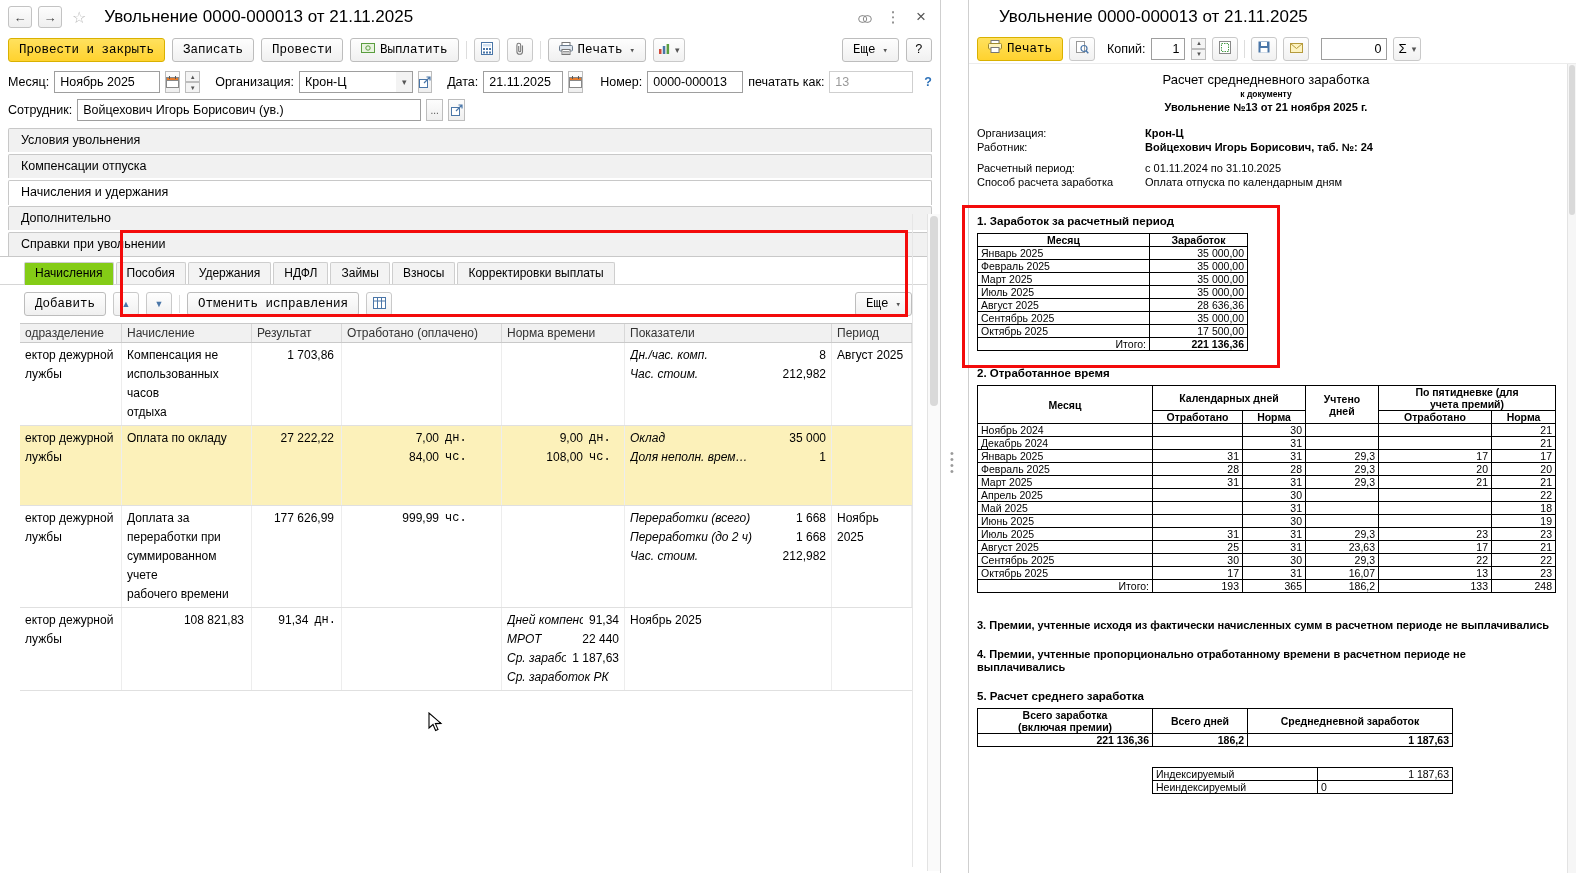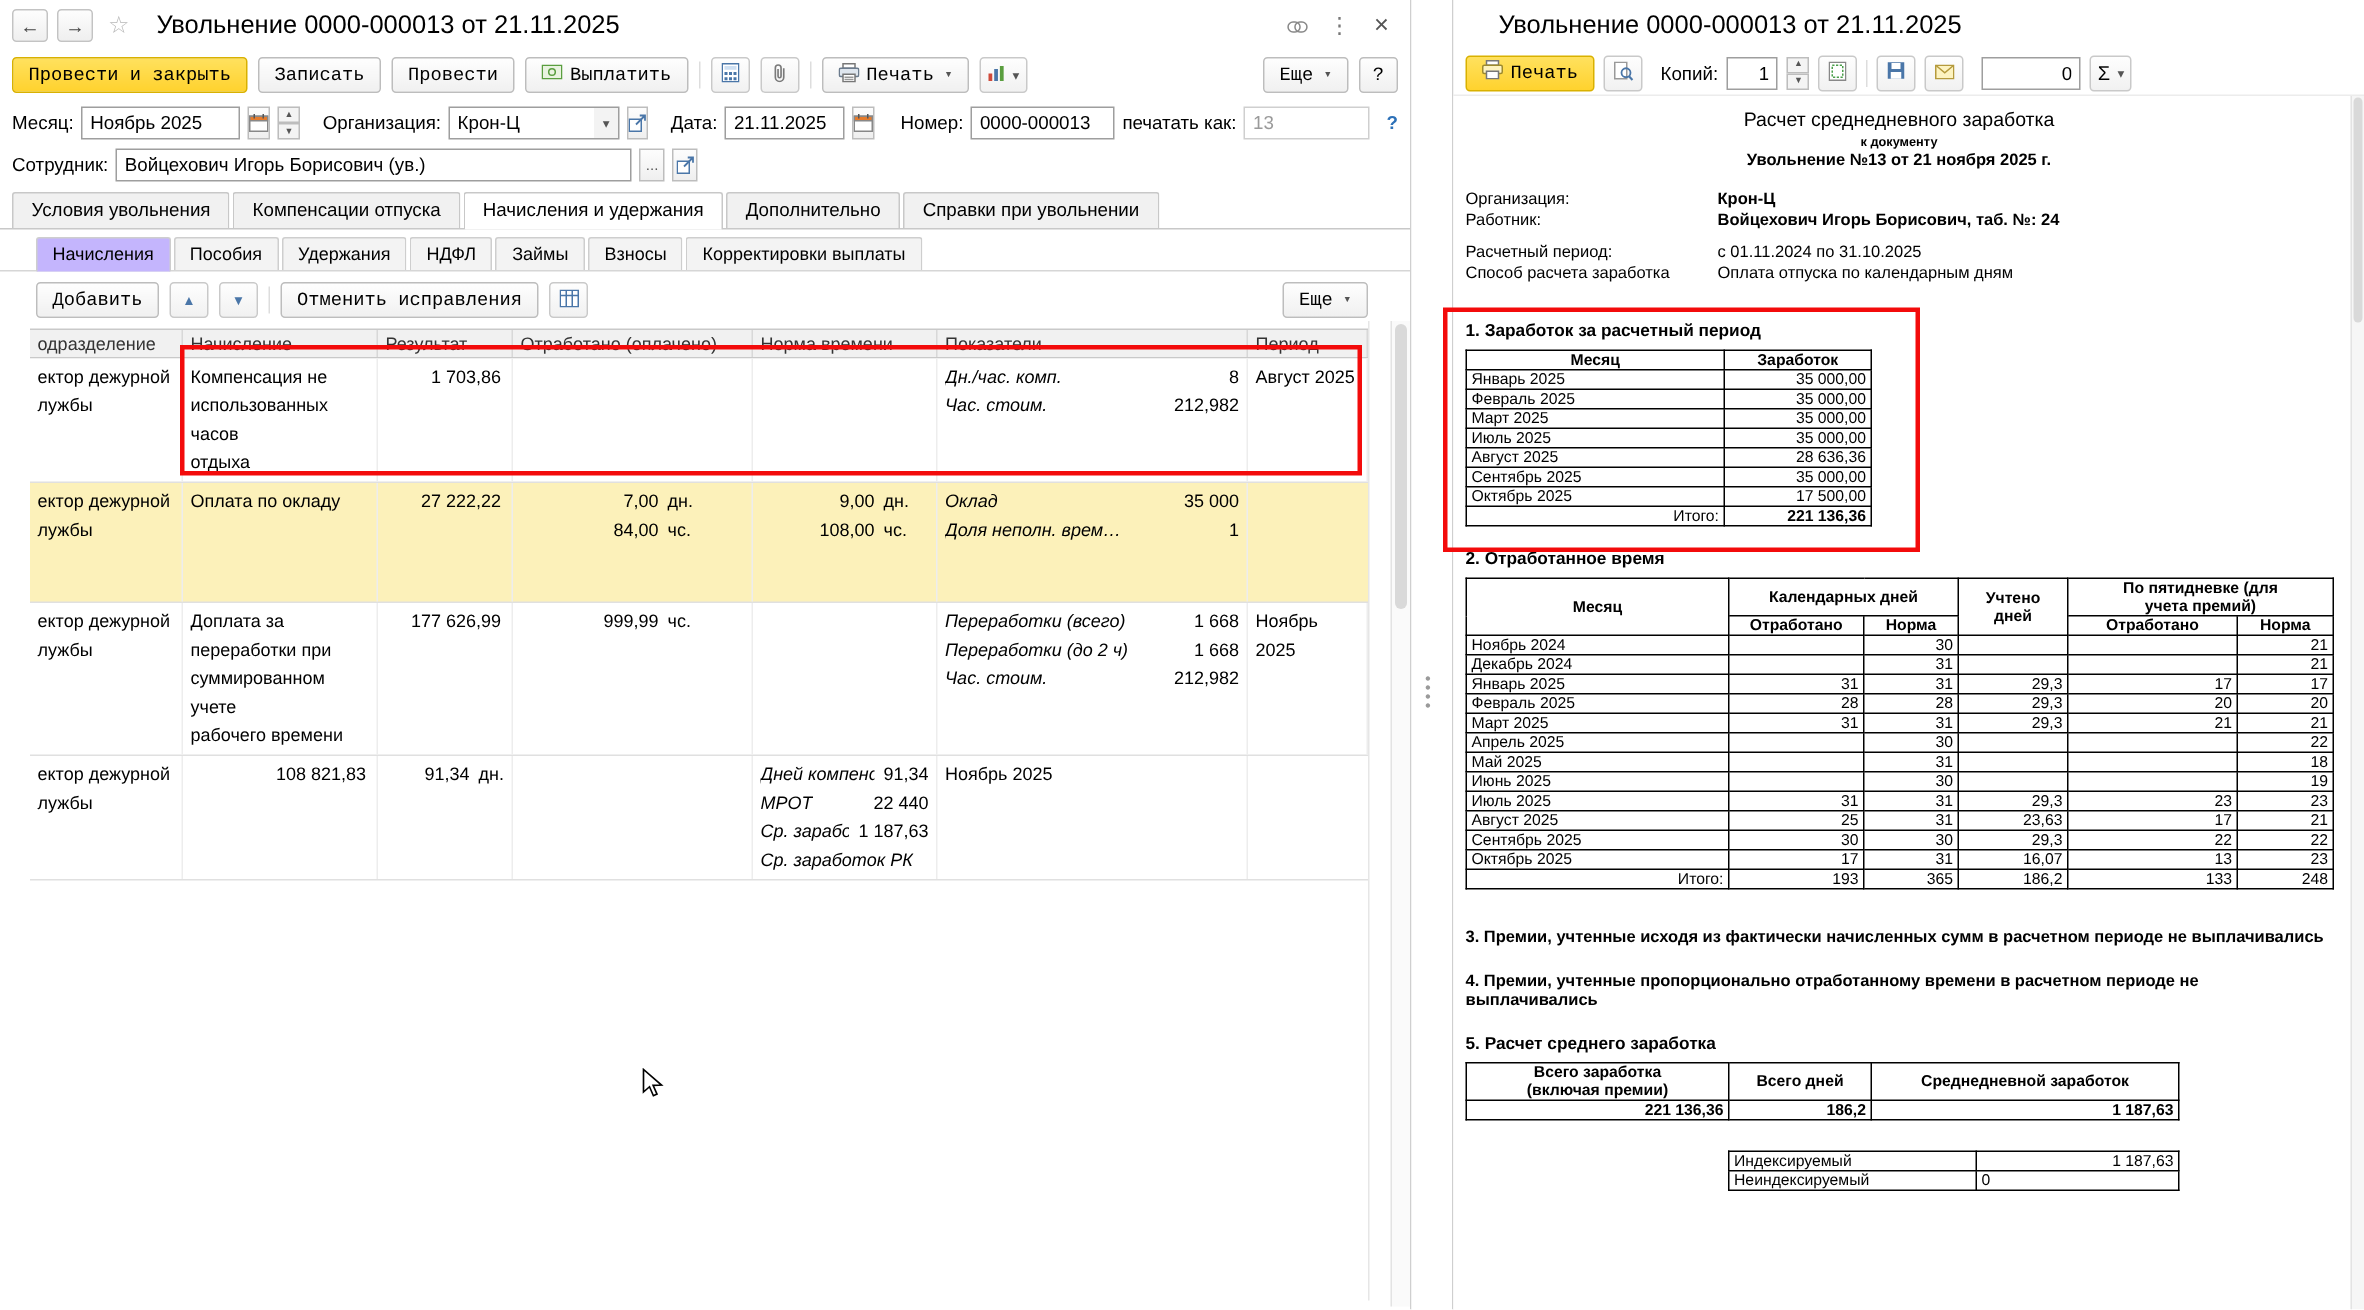--- a/index.html
+++ b/index.html
@@ -38,46 +38,46 @@
   .input.disabled { color:#9a9a9a; border-color:#cfcfcf; }
   .combo { position:relative; display:inline-flex; align-items:center; }
   .combo .input { padding-right:18px; width:100%; }
   .combo .cbtn { position:absolute; right:1px; top:1px; bottom:1px; width:16px; border:none; background:#f3f3f3; color:#555; font-size:9px; cursor:pointer; }
   .minibtn { width:17px; height:22px; border:1px solid #bdbdbd; background:linear-gradient(#fdfdfd,#efefef); display:inline-flex; align-items:center; justify-content:center; cursor:pointer; }
   .spin { display:inline-flex; flex-direction:column; }
   .spin button { width:15px; height:11px; font-size:6px; line-height:6px; border:1px solid #bdbdbd; background:#f4f4f4; color:#555; cursor:pointer; }
   .qmark { color:#2d71b8; font-weight:bold; margin-left:6px; cursor:pointer; }
 
   
-  .tabs { display:flex; gap:2px; padding:4px 8px 0 8px; border-bottom:1px solid #c8c8c8; }
+  .tabs { display:flex; gap:2px; padding:4px 8px 0 8px; border-bottom:1px solid #c8c8c8;flex-direction:column; }
   .tab { padding:4px 12px 5px; border:1px solid #c8c8c8; border-bottom:none; border-radius:2px 2px 0 0; background:#f1f1f1; cursor:pointer; white-space:nowrap; }
   .tab.active { background:#fff; margin-bottom:-1px; padding-bottom:6px; }
   .subtabs { display:flex; gap:2px; padding:5px 8px 0 24px; border-bottom:1px solid #d6d6d6; }
   .stab { padding:3px 10px 4px; border:1px solid #cecece; border-bottom:none; border-radius:2px 2px 0 0; background:#f3f3f3; cursor:pointer; font-size:12px; white-space:nowrap; }
-  .stab.active { background:#c4b5fd; margin-bottom:-1px; padding-bottom:5px;text-align:right; }
+  .stab.active { background:#84cc16; margin-bottom:-1px; padding-bottom:5px;text-align:right; }
 
   
   .grid-toolbar { display:flex; align-items:center; gap:7px; padding:7px 28px 7px 24px; }
   .arrbtn { color:#4a76a8; font-size:9px; }
   .gt-spacer { flex:1; }
 
   
   .grid { margin-left:20px; width:892px; border-top:1px solid #c9c9c9; }
   .ghead, .grow { display:grid; grid-template-columns:102px 130px 90px 160px 123px 207px 80px; }
   .ghead { background:#f1f1f1; border-bottom:1px solid #c9c9c9; }
   .ghead .hc { font-size:12px; color:#333; padding:2px 5px; border-right:1px solid #d8d8d8; white-space:nowrap; overflow:hidden; }
   .grow { min-height:80px; border-bottom:1px solid #e0e0e0; background:#fff; }
   .grow.yrow { background:#fcf1ba; }
   .gc { padding:3px 5px; font-size:12px; line-height:19px; border-right:1px solid #ededed; overflow:hidden; }
   .c-dept, .c-accr { white-space:pre-line; }
   .c-res { text-align:right; padding-right:7px; }
   .pair { display:flex; }
   .pv { width:92px; text-align:right; }
   .pv2 { width:76px; }
-  .pu { padding-left:6px; }
+  .pu { padding-left:6px;font-family:Liberation Mono, monospace; }
   .ind { display:flex; justify-content:space-between; }
   .iname { font-style:italic; white-space:nowrap; overflow:hidden; }
   .ival { padding-left:6px; white-space:nowrap; }
   .grid-right-line { position:absolute; left:912px; top:214px; bottom:6px; border-left:1px solid #e6e6e6; }
   .lp-scroll { position:absolute; right:0; top:214px; bottom:2px; width:13px; background:#fafafa; border-left:1px solid #e3e3e3; }
   .lp-scroll .thumb { margin:2px; height:190px; background:#d9d9d9; border-radius:5px; }
 
   
   .rp-header { height:34px; display:flex; align-items:center; padding-left:30px; }
   .rp-title { font-size:17px; white-space:nowrap; }

